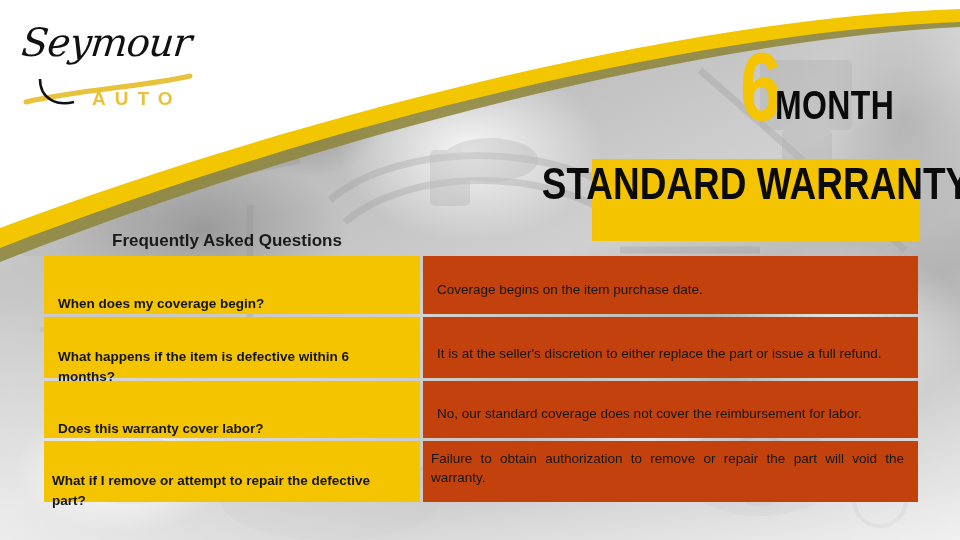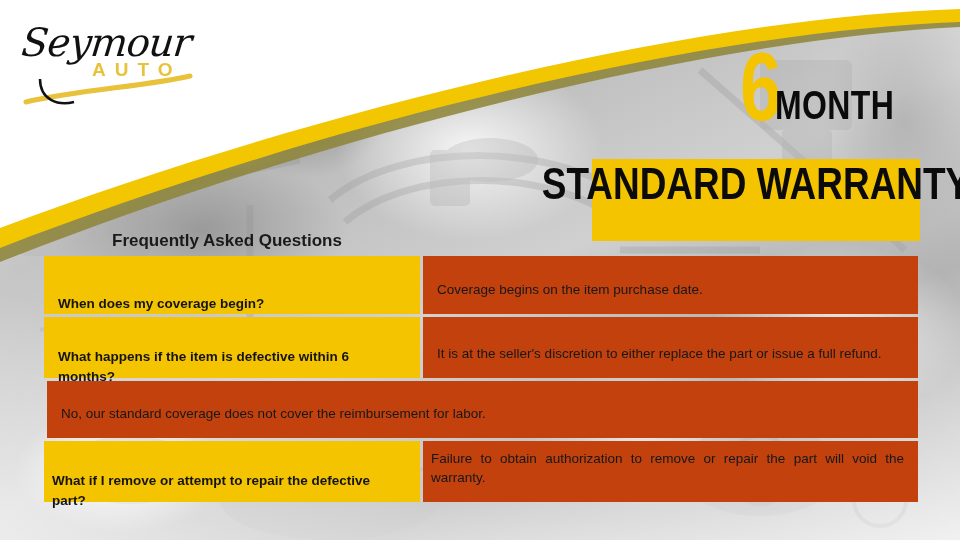--- a/index.html
+++ b/index.html
@@ -70,21 +70,21 @@
     font-family: "DejaVu Serif", serif;
     font-style: italic;
     font-size: 39px;
     color: #111111;
     letter-spacing: -1px;
     transform: skewX(-6deg);
   }
   .logo-auto {
     position: absolute;
     left: 74px;
-    top: 43px;
+    top: 72px;
     font-family: "Liberation Sans", sans-serif;
     font-size: 19px;
     font-weight: bold;
     letter-spacing: 9px;
     color: #e8c23b;
   }
 
   
   .month-head {
     position: absolute;
@@ -278,20 +278,23 @@
     <div class="faq-row row-h2">
       <div class="q-cell">
         <span>What happens if the item is defective within 6 months?</span>
       </div>
       <div class="a-cell">
         <span>It is at the seller's discretion to either replace the part or issue a full refund.</span>
       </div>
     </div>
 
     <div class="faq-row row-h3">
+      <div class="q-cell">
+        <span>Does this warranty cover labor?</span>
+      </div>
       <div class="a-cell">
         <span>No, our standard coverage does not cover the reimbursement for labor.</span>
       </div>
     </div>
 
     <div class="faq-row row-h4">
       <div class="q-cell">
         <span>What if I remove or attempt to repair the defective part?</span>
       </div>
       <div class="a-cell">

